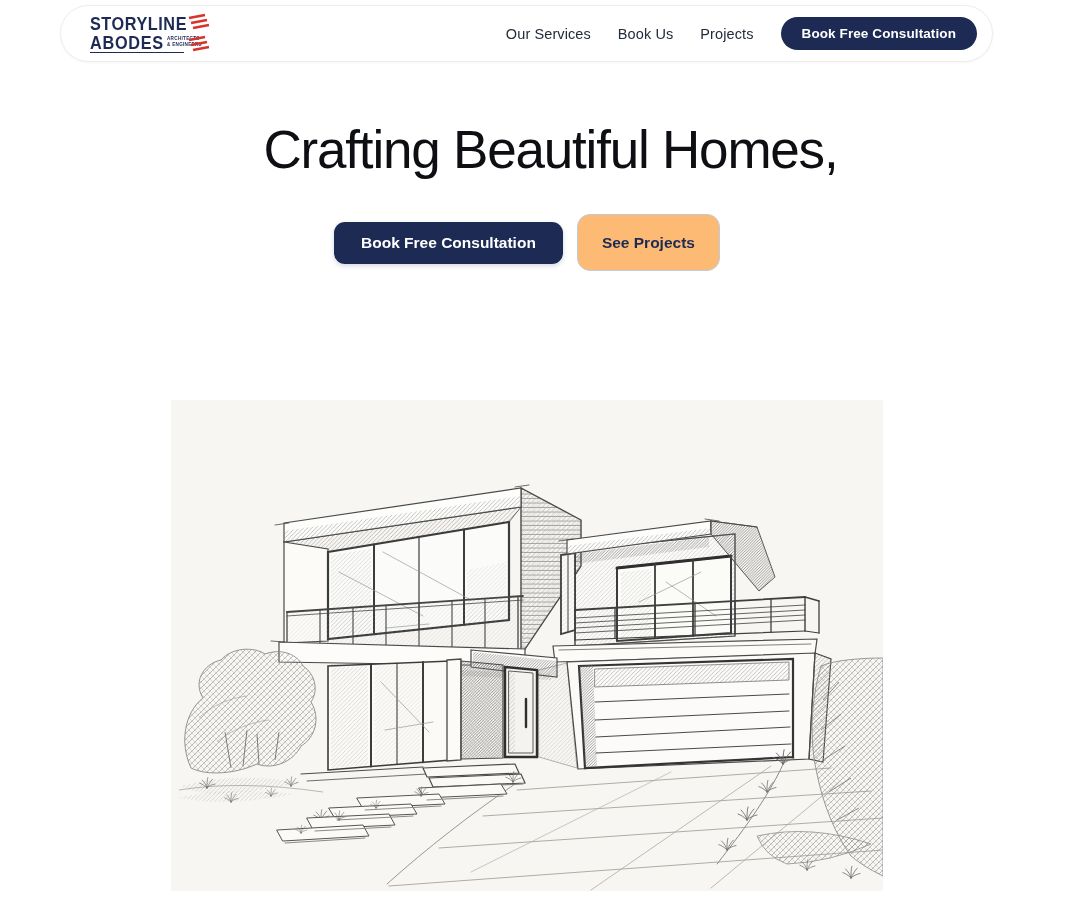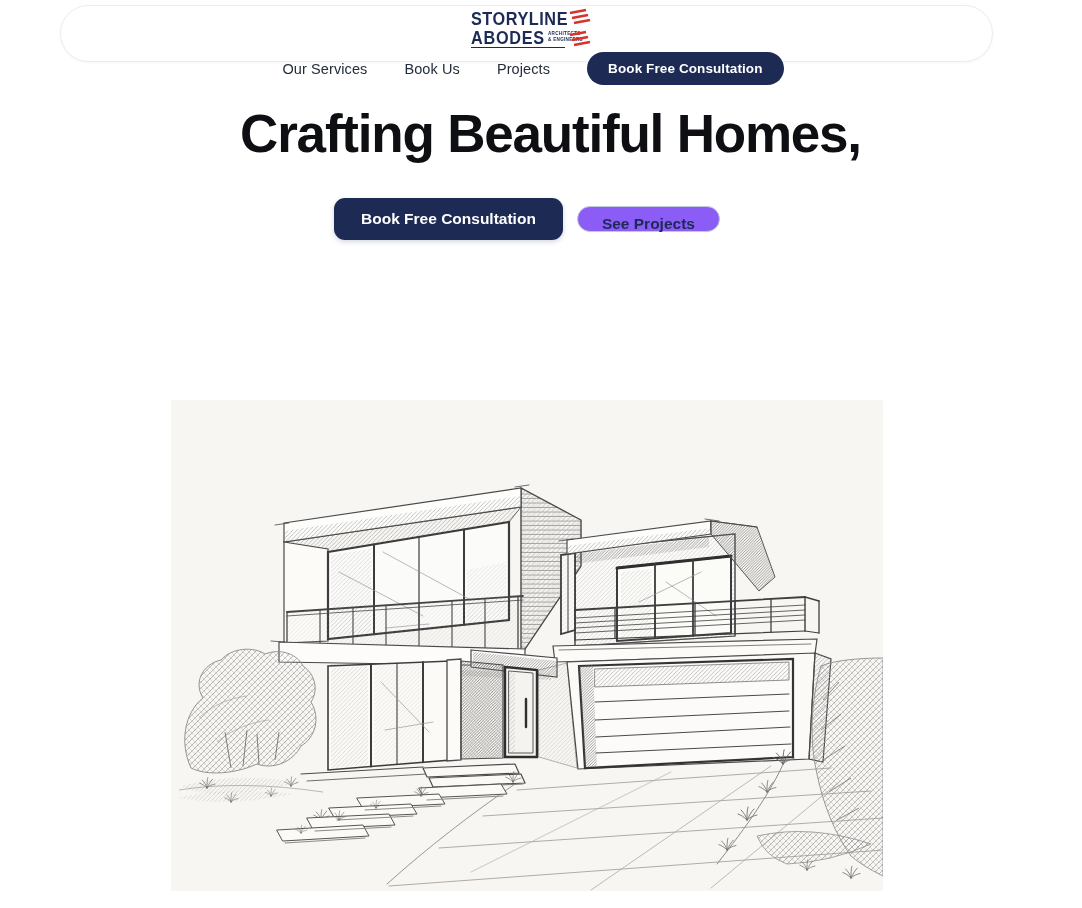--- a/index.html
+++ b/index.html
@@ -8,53 +8,53 @@
     font-family:"Liberation Sans", sans-serif;overflow:hidden;
     -webkit-font-smoothing:antialiased;
   }
   .content{width:1054px;position:relative;}
 
   
   .navbar{
     position:absolute;top:5px;left:60px;width:933px;height:57px;box-sizing:border-box;
     background:#fff;border:1px solid var(--c-header-border,#ededed);border-radius:29px;
     display:flex;align-items:center;justify-content:space-between;
-    padding:0 15px 0 28px;box-shadow:0 1px 3px rgba(20,30,60,.04);flex-direction:column;
+    padding:0 15px 0 28px;box-shadow:0 1px 3px rgba(20,30,60,.04);
   }
   .brand{display:flex;align-items:center;cursor:pointer;}
-  .nav-right{display:flex;align-items:center;gap:37px;}
+  .nav-right{display:flex;align-items:center;gap:27px;}
   .nav-link{
     font-size:14.5px;font-weight:500;color:#232d3a;letter-spacing:.1px;cursor:pointer;
   }
   .nav-cta{
     background:var(--c-navy,#1c2a54);color:#fff;border:none;border-radius:17px;
     height:33px;padding:0 21px;font-size:13.5px;font-weight:600;letter-spacing:.1px;
     font-family:"Liberation Sans", sans-serif;cursor:pointer;
   }
 
   
   .hero{position:absolute;top:104px;left:0;width:1054px;text-align:center;}
   .hero h1{
-    margin:0;font-size:53px;line-height:60px;font-weight:700;
+    margin:16px;font-size:53px;line-height:60px;font-weight:400;
     color:var(--c-heading-text,#0e0f13);letter-spacing:-1.2px;padding-left:47px;
   }
   .hero-sub{
     margin:22px auto 0;max-width:612px;font-size:16.5px;line-height:23px;
     color:var(--c-body-text,#4b5e74);font-weight:400;
   }
   .hero-ctas{margin-top:34px;display:flex;justify-content:center;align-items:center;gap:14px;}
   .btn-primary{
     background:var(--c-navy,#1c2a54);color:#fff;border:none;border-radius:11px;
     height:42px;padding:0 27px;font-size:15.5px;font-weight:600;
     font-family:"Liberation Sans", sans-serif;cursor:pointer;
     box-shadow:0 2px 5px rgba(20,40,80,.18);
   }
   .btn-secondary{
-    background:#8b5cf6;color:var(--c-navy,#1c2a54);border:1.5px solid var(--c-secondary-border,#bfcbdb);
-    border-radius:13px;height:26px;padding:8px 24px;font-size:15.5px;font-weight:600;
+    background:#fdba74;color:var(--c-navy,#1c2a54);border:1.5px solid var(--c-secondary-border,#bfcbdb);
+    border-radius:13px;height:57px;padding:8px 24px;font-size:15.5px;font-weight:600;
     font-family:"Liberation Sans", sans-serif;cursor:pointer;box-sizing:border-box;
   }
 
   
   .sketch-wrap{
     position:absolute;top:400px;left:171px;width:712px;height:491px;
     background:var(--c-sketch-background,#f8f6f2);border-radius:2px;
   }
   .sketch-wrap svg{display:block;}
 </style>

